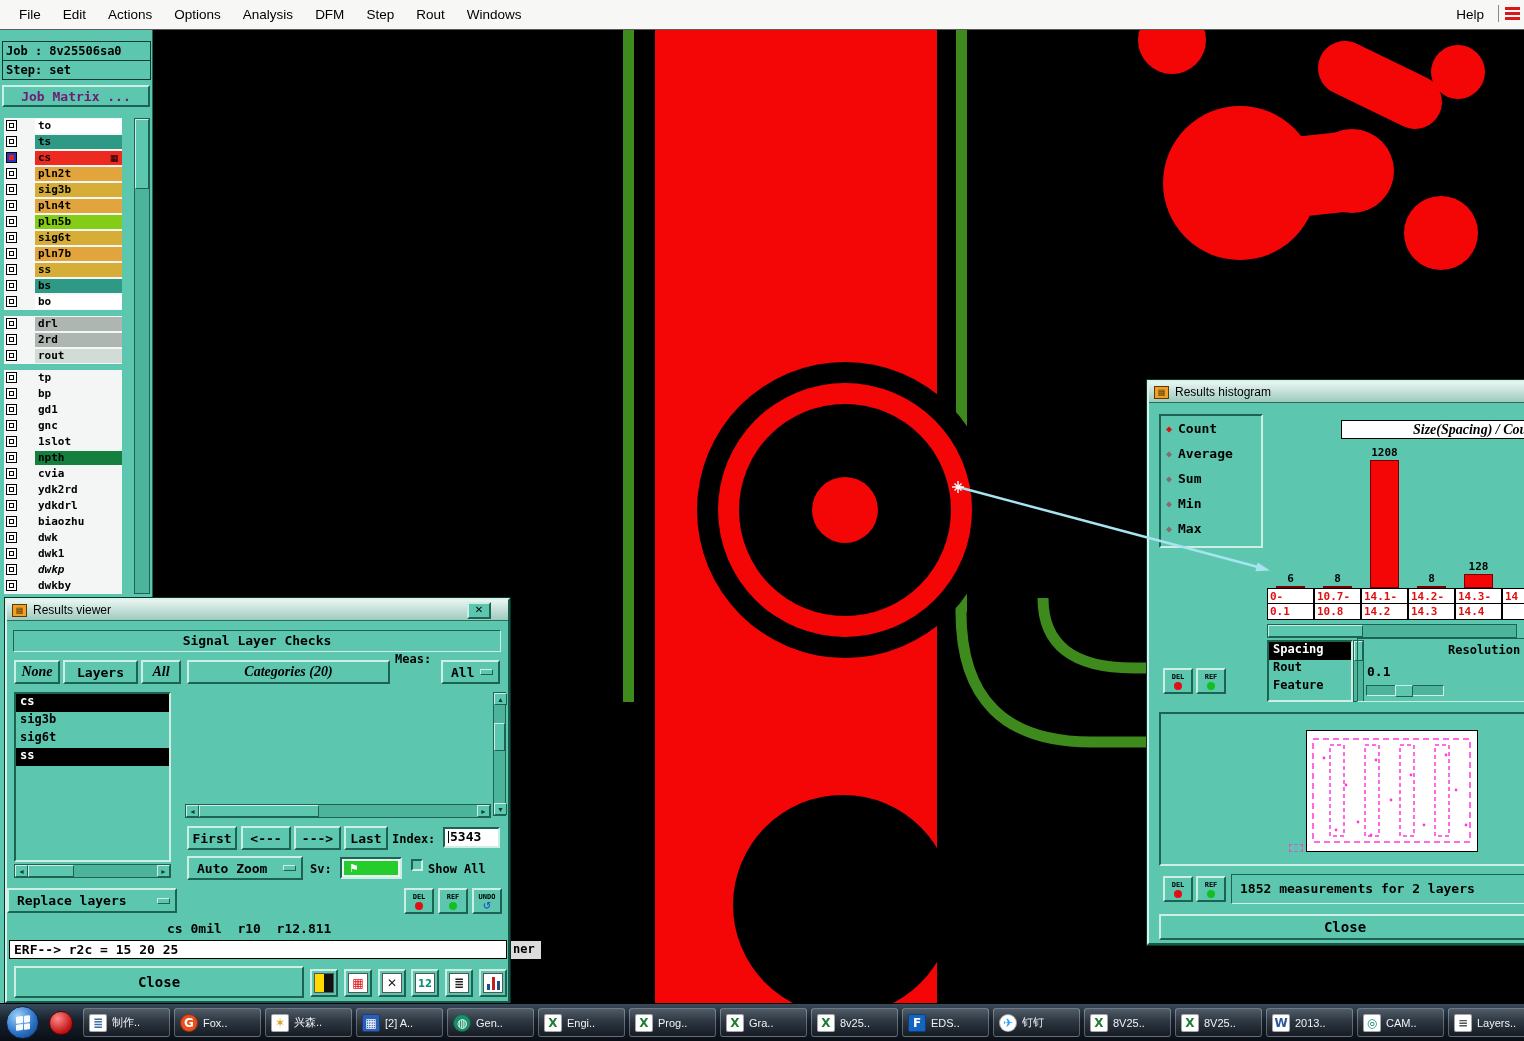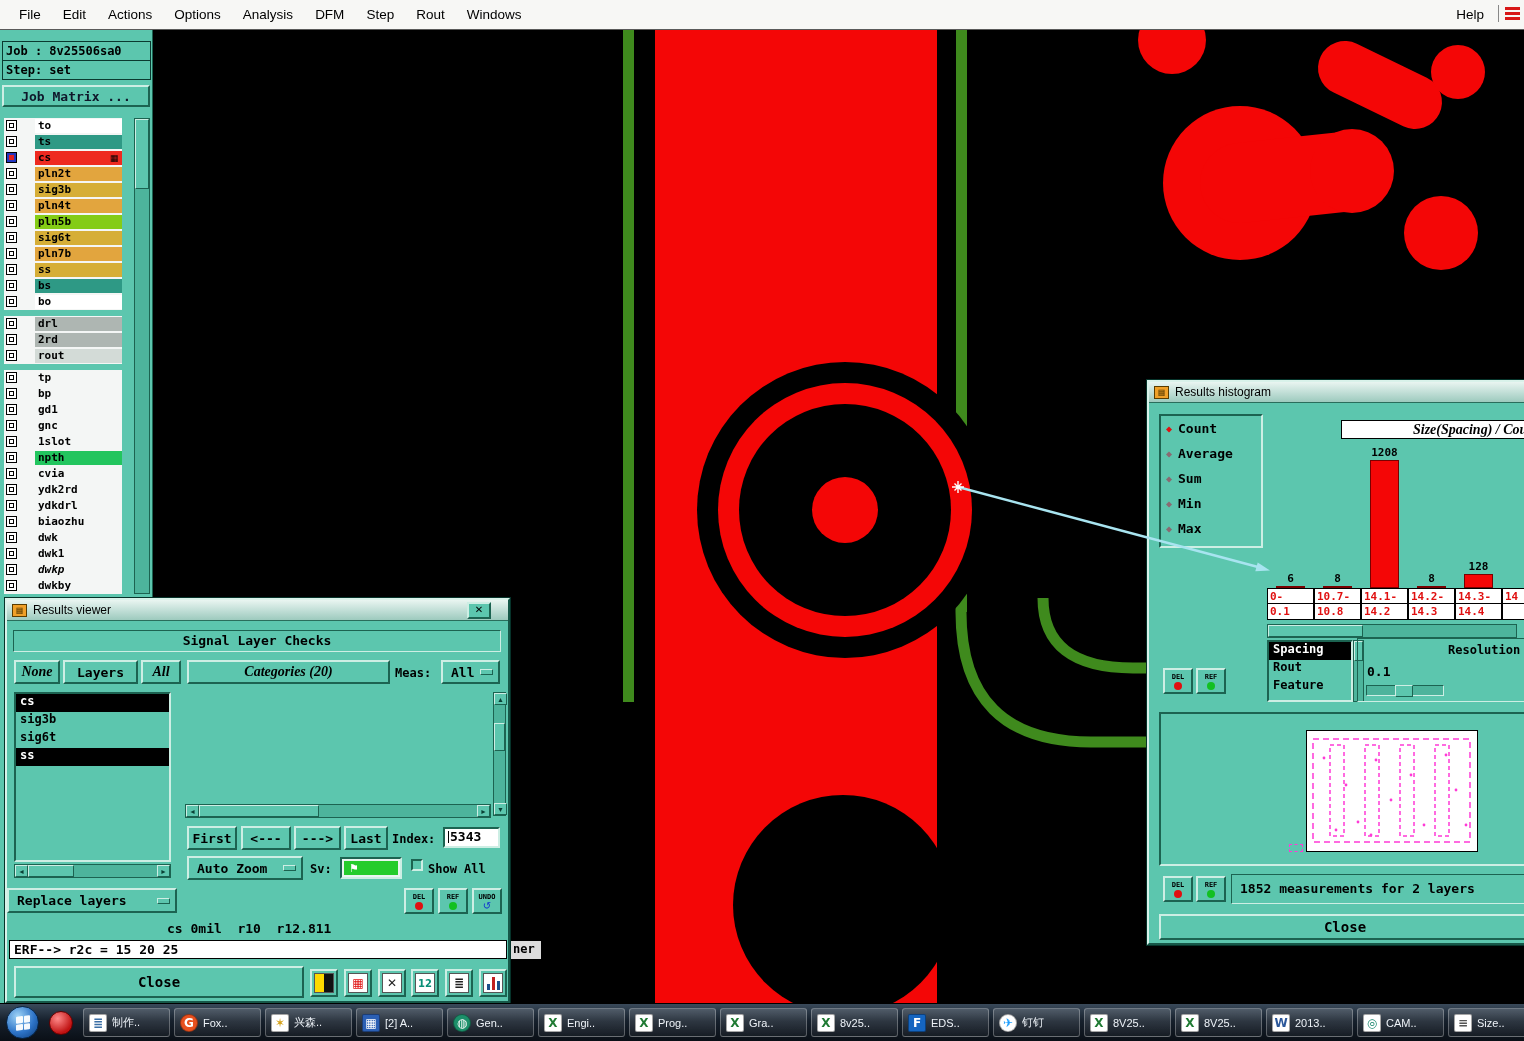--- a/index.html
+++ b/index.html
@@ -14,21 +14,21 @@
   #menubar{position:absolute;left:0;top:0;width:1524px;height:30px;background:#f7f7f5;border-bottom:1px solid #5a5a5a;z-index:3;display:flex;align-items:center}
   .menu-items{display:flex;align-items:center;padding-left:8px}
   .menu-item{padding:0 11px;font-size:13.5px;color:#000;cursor:default}
   .menu-help{position:absolute;right:40px;font-size:13.5px;color:#000}
   .menu-burger{position:absolute;right:4px;top:5px;border-left:1px solid #888;padding-left:6px}
   .menu-burger i{display:block;width:15px;height:3px;background:#d81818;margin:2px 0}
 
   
   #left-panel{position:absolute;left:0;top:30px;width:153px;height:973px;background:#5cc6ae;z-index:2;border-right:1px solid #1c6351}
   .job-box{position:absolute;left:2px;width:149px;height:20px;background:#5cc6ae;border:1px solid #0a3a30;font:bold 12px/18px "DejaVu Sans Mono",monospace;color:#000;padding-left:3px;white-space:pre}
-  .job-matrix{position:absolute;left:2px;top:55px;width:148px;height:22px;font:bold 13px "DejaVu Sans Mono",monospace;color:#0f172a}
+  .job-matrix{position:absolute;left:2px;top:55px;width:148px;height:22px;font:bold 13px "DejaVu Sans Mono",monospace;color:#701a75}
   .layer-group{position:absolute;left:4px;width:118px;background:#f4f6f5}
   .g1{top:88px;height:192px}.g2{top:286px;height:48px}.g3{top:340px;height:224px}
   .layer-row{position:relative;height:16px}
   .cb{position:absolute;left:2px;top:2px;width:11px;height:11px;background:#fff;border:1px solid #000}
   .cb::after{content:"";position:absolute;left:2px;top:2px;right:2px;bottom:2px;border:1px solid #000}
   .cb-active{background:#2236c0;border-color:#000}
   .cb-active::after{background:#e02020;border:none}
   .layer-chip{position:absolute;left:31px;top:1px;width:87px;height:14px;font:bold 11px/14px "DejaVu Sans Mono",monospace;color:#000;padding-left:3px;overflow:hidden}
   .layer-grid-ic{position:absolute;left:106px;top:1px;font-size:9px;line-height:14px;color:#000}
   .panel-scroll{position:absolute;right:2px;top:88px;width:16px;height:476px;background:#4db49c;border:1px solid #1c6351}
@@ -285,21 +285,21 @@
           <span class="layer-chip" style="background: rgb(244, 246, 245);">gnc</span>
         </div>
 
         <div class="layer-row">
           <span class="cb"></span>
           <span class="layer-chip" style="background: rgb(244, 246, 245);">1slot</span>
         </div>
 
         <div class="layer-row">
           <span class="cb"></span>
-          <span class="layer-chip" style="background: #22c55e;">npth</span>
+          <span class="layer-chip" style="background: #15803d;">npth</span>
         </div>
 
         <div class="layer-row">
           <span class="cb"></span>
           <span class="layer-chip" style="background: rgb(244, 246, 245);">cvia</span>
         </div>
 
         <div class="layer-row">
           <span class="cb"></span>
           <span class="layer-chip" style="background: rgb(244, 246, 245);">ydk2rd</span>
@@ -345,21 +345,21 @@
       <span class="win-ic">▦</span>
       <span class="title">Results viewer</span>
       <button class="x-btn">✕</button>
     </div>
     <div class="rv-header">Signal Layer Checks</div>
 
     <button class="btn it" style="left:7px;top:60px;width:46px">None</button>
     <button class="btn" style="left:56px;top:60px;width:75px">Layers</button>
     <button class="btn it" style="left:134px;top:60px;width:40px">All</button>
     <button class="btn it" style="left:180px;top:60px;width:203px">Categories (20)</button>
-    <span class="lbl" style="left:388px;top:66px">Meas:</span>
+    <span class="lbl" style="left:388px;top:52px">Meas:</span>
     <button class="btn dd" style="left:434px;top:60px;width:59px">
         <span>All</span>
         <i class="ddbar"></i>
       </button>
 
     <div class="listbox sunken" style="left:7px;top:92px;width:157px;height:170px">
 
     <div class="lrow selected">cs</div>
         <div class="lrow">sig3b</div>
         <div class="lrow">sig6t</div>
@@ -708,18 +708,18 @@
           <span class="tb-ic" style="background: rgb(255, 255, 255);">
             <i style="color: rgb(24, 133, 108);">◎</i>
           </span>
           <span class="tb-label">CAM..</span>
         </div>
 
         <div class="tb-btn">
           <span class="tb-ic" style="background: rgb(255, 255, 255);">
             <i style="color: rgb(85, 85, 85);">≡</i>
           </span>
-          <span class="tb-label">Size..</span>
+          <span class="tb-label">Layers..</span>
         </div>
       </div>
   </footer>
 
 </div>
 
 </body></html>

